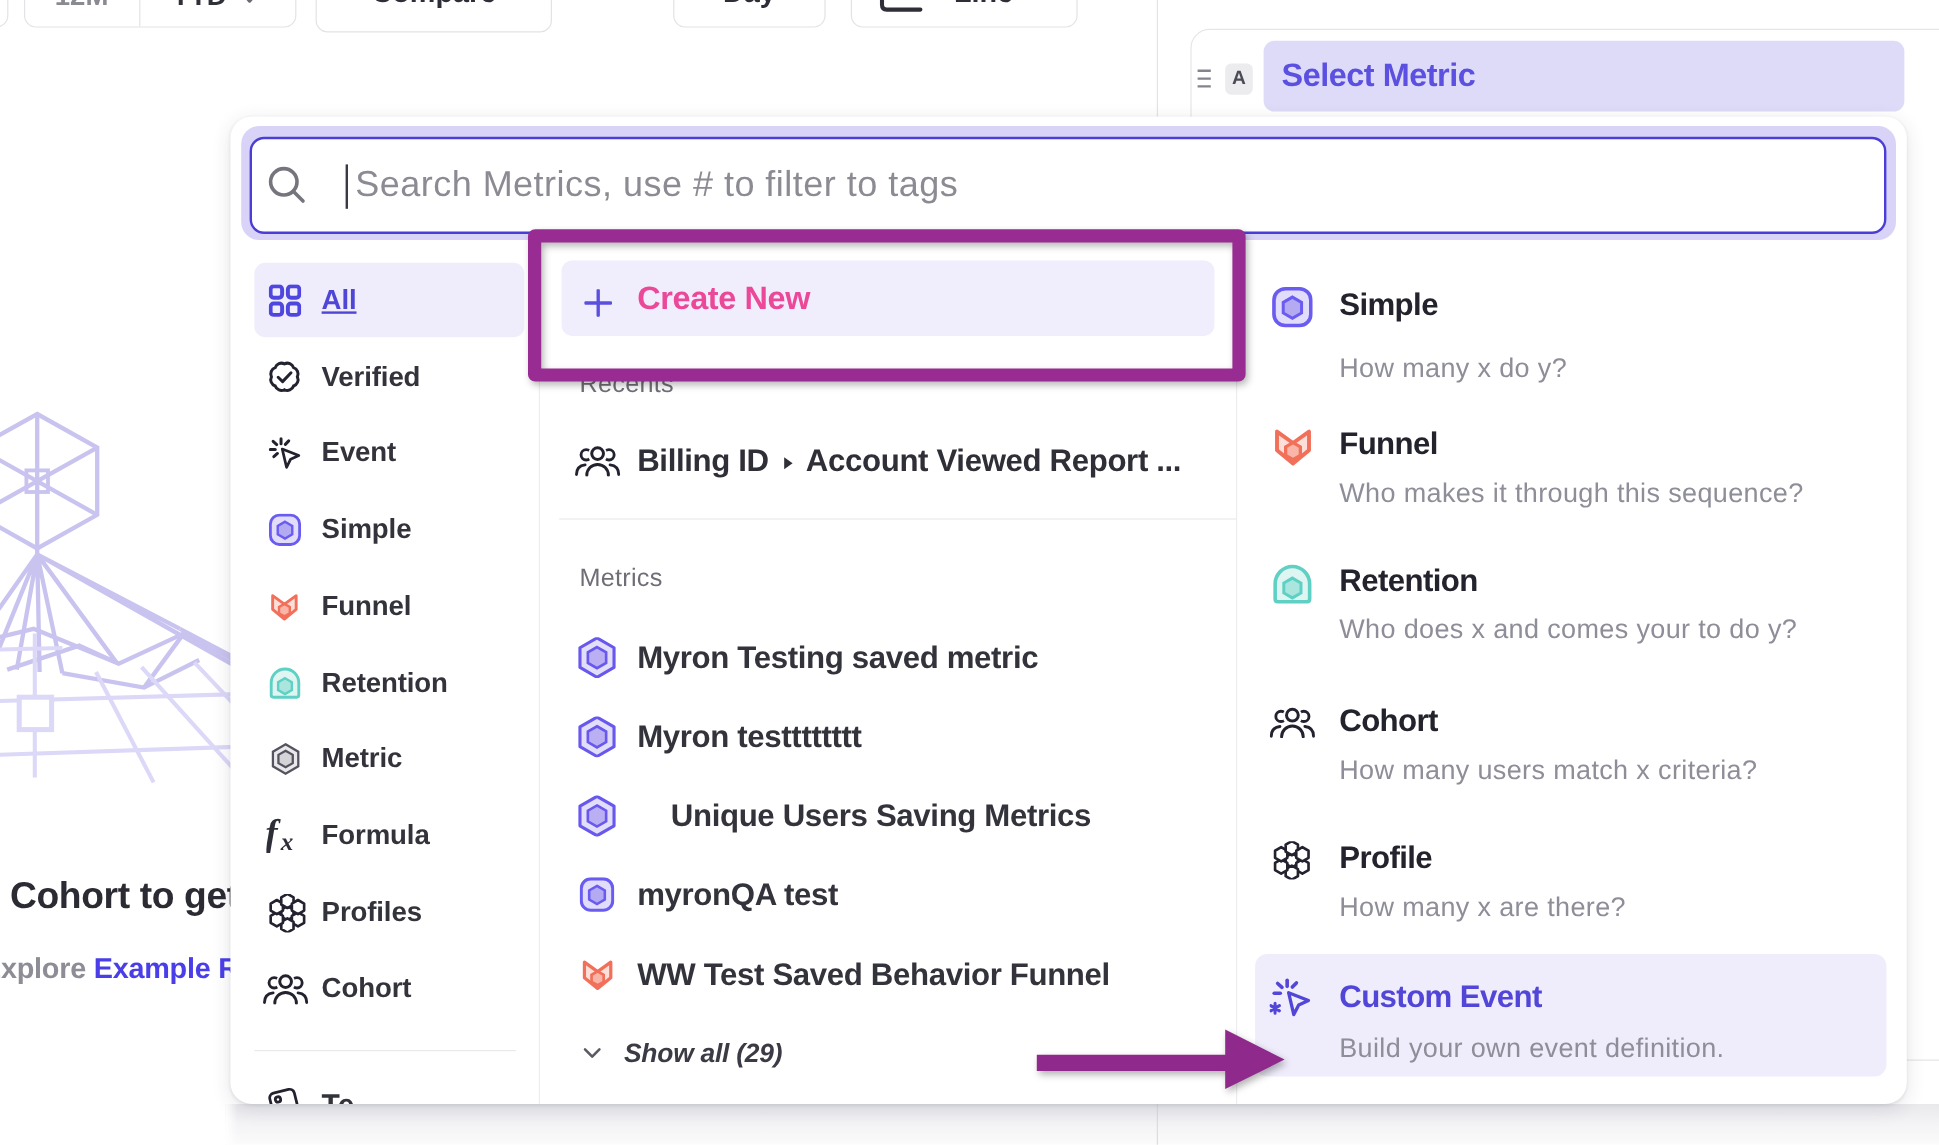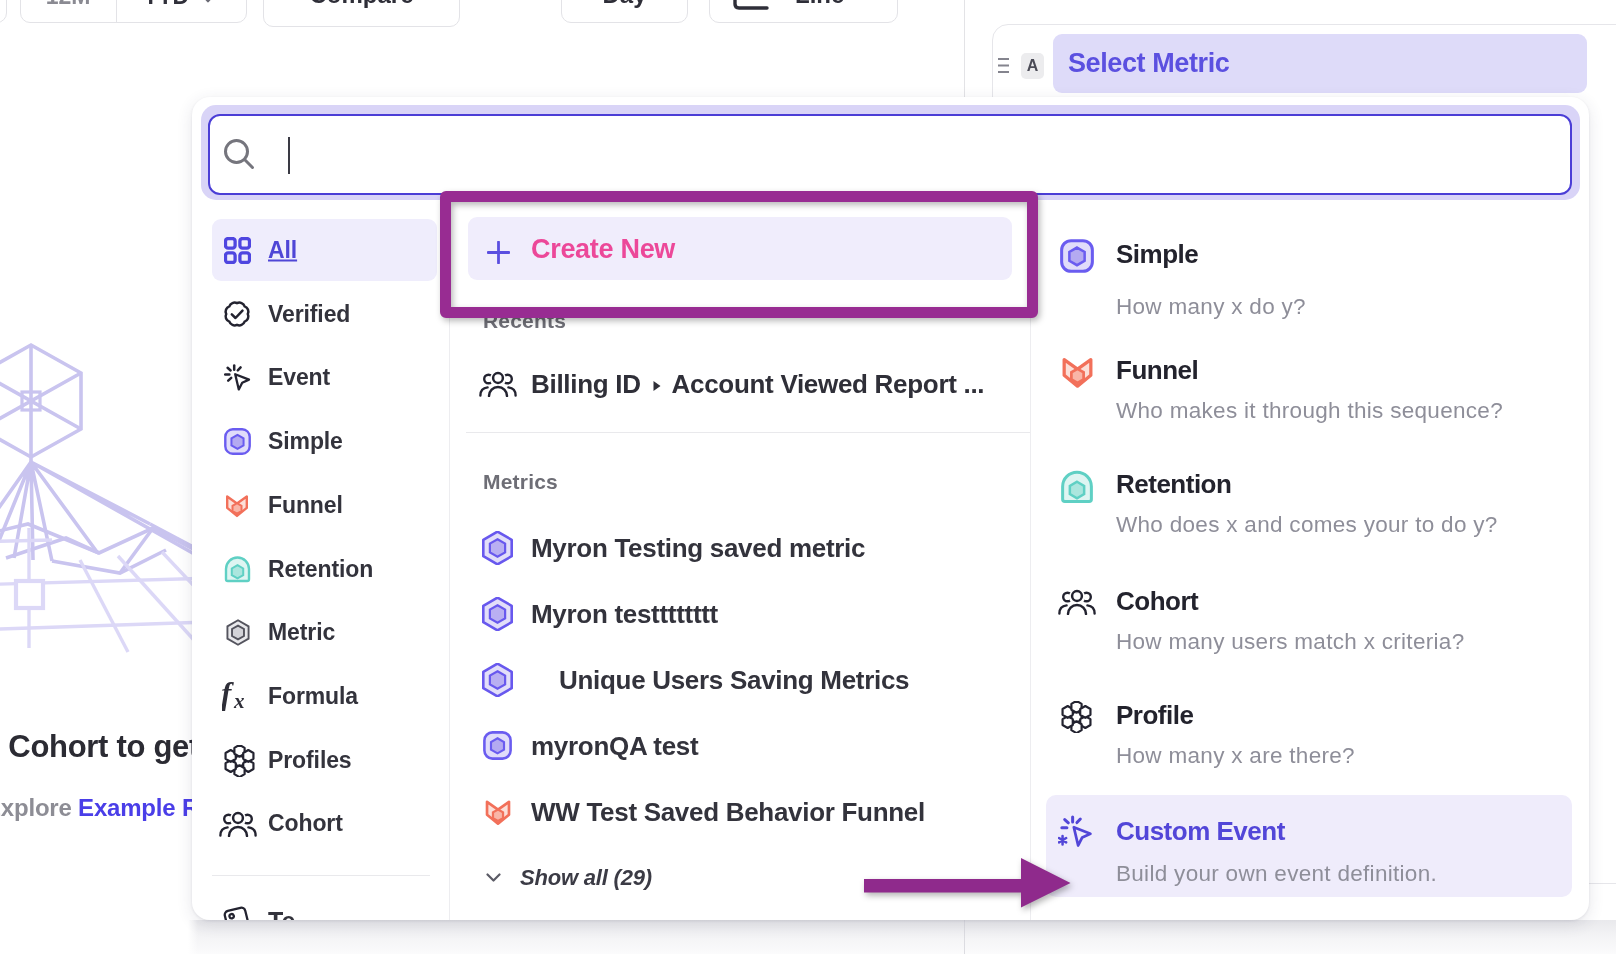--- a/index.html
+++ b/index.html
@@ -4,21 +4,21 @@
 <style>
   * { margin:0; padding:0; box-sizing:border-box; }
   html,body { width:1616px; height:954px; overflow:hidden; background:#ffffff;
     font-family:"Liberation Sans", sans-serif; }
   .abs { position:absolute; }
   #page { position:relative; width:1616px; height:954px; overflow:hidden; }
   .btn { position:absolute; border:1px solid #e3e3e7; border-radius:10px; background:#fff; }
   .vline { position:absolute; width:1px; background:#e7e7ea; }
   .nv { left:76px; transform:translateY(-50%); font-size:23px; font-weight:600; color:#33333c; letter-spacing:-0.1px; white-space:nowrap; }
   .mi { left:339px; transform:translateY(-50%); font-size:26px; font-weight:600; color:#33333c; letter-spacing:-0.3px; white-space:nowrap; }
-  .lab { transform:translateY(-50%); font-size:21px; font-weight:700; color:#6e6e76; letter-spacing:0.2px; }
+  .lab { transform:translateY(-50%); font-size:21px; font-weight:400; color:#6e6e76; letter-spacing:0.2px; }
   .rt { left:924px; transform:translateY(-50%); font-size:26px; font-weight:700; color:#23232d; letter-spacing:-0.5px; white-space:nowrap; }
   .rd { left:924px; transform:translateY(-50%); font-size:22.5px; font-weight:400; color:#8e8e99; letter-spacing:0.3px; white-space:nowrap; }
 </style>
 </head>
 <body>
 <div id="page">
 
   <div id="topbar">
     <div class="btn" style="left:-60px; top:-30px; width:67px; height:53px;"></div>
     <div class="btn" style="left:20px; top:-30px; width:227px; height:53px;"></div>
@@ -90,20 +90,21 @@
        background:#fff; border-radius:18px; overflow:hidden;
        box-shadow:0 1px 3px rgba(30,30,50,0.08), 0 4px 16px rgba(50,50,80,0.12);">
 
     <div class="abs" style="left:9px; top:8px; width:1379px; height:95px; background:#d9d4f7; border-radius:15px;"></div>
     <div class="abs" style="left:16px; top:17px; width:1364px; height:81px; background:#fff; border:2px solid #4b3ed6; border-radius:12px;"></div>
     <svg class="abs" style="left:31px; top:41px;" width="33" height="33" viewBox="0 0 33 33">
         <circle cx="13.5" cy="13.5" r="11" fill="none" stroke="#75757d" stroke-width="3"></circle>
         <path d="M21.8,21.8 L29.5,29.5" stroke="#75757d" stroke-width="3" stroke-linecap="round"></path>
       </svg>
     <div class="abs" style="left:96px; top:40px; width:2px; height:37px; background:#3a3a44;"></div>
+    <div class="abs" style="left:104px; top:40px; font-size:30px; color:#8b8b93; letter-spacing:0.4px;">Search Metrics, use # to filter to tags</div>
 
     <div class="vline" style="left:257px; top:106px; height:717px; background:#ededf0;"></div>
     <div class="vline" style="left:838px; top:106px; height:717px; background:#ededf0;"></div>
 
     <div class="abs" style="left:20px; top:122px; width:225px; height:62px; background:#efedfc; border-radius:9px;"></div>
     <div id="nav">
 
       <svg class="abs" style="left:32px; top:140px;" width="27" height="27" viewBox="0 0 27 27" fill="none" stroke="#4f46e0" stroke-width="3.3">
           <rect x="1.5" y="1.5" width="9.6" height="9.6" rx="2.6"></rect>
           <rect x="15.9" y="1.5" width="9.6" height="9.6" rx="2.6"></rect>

